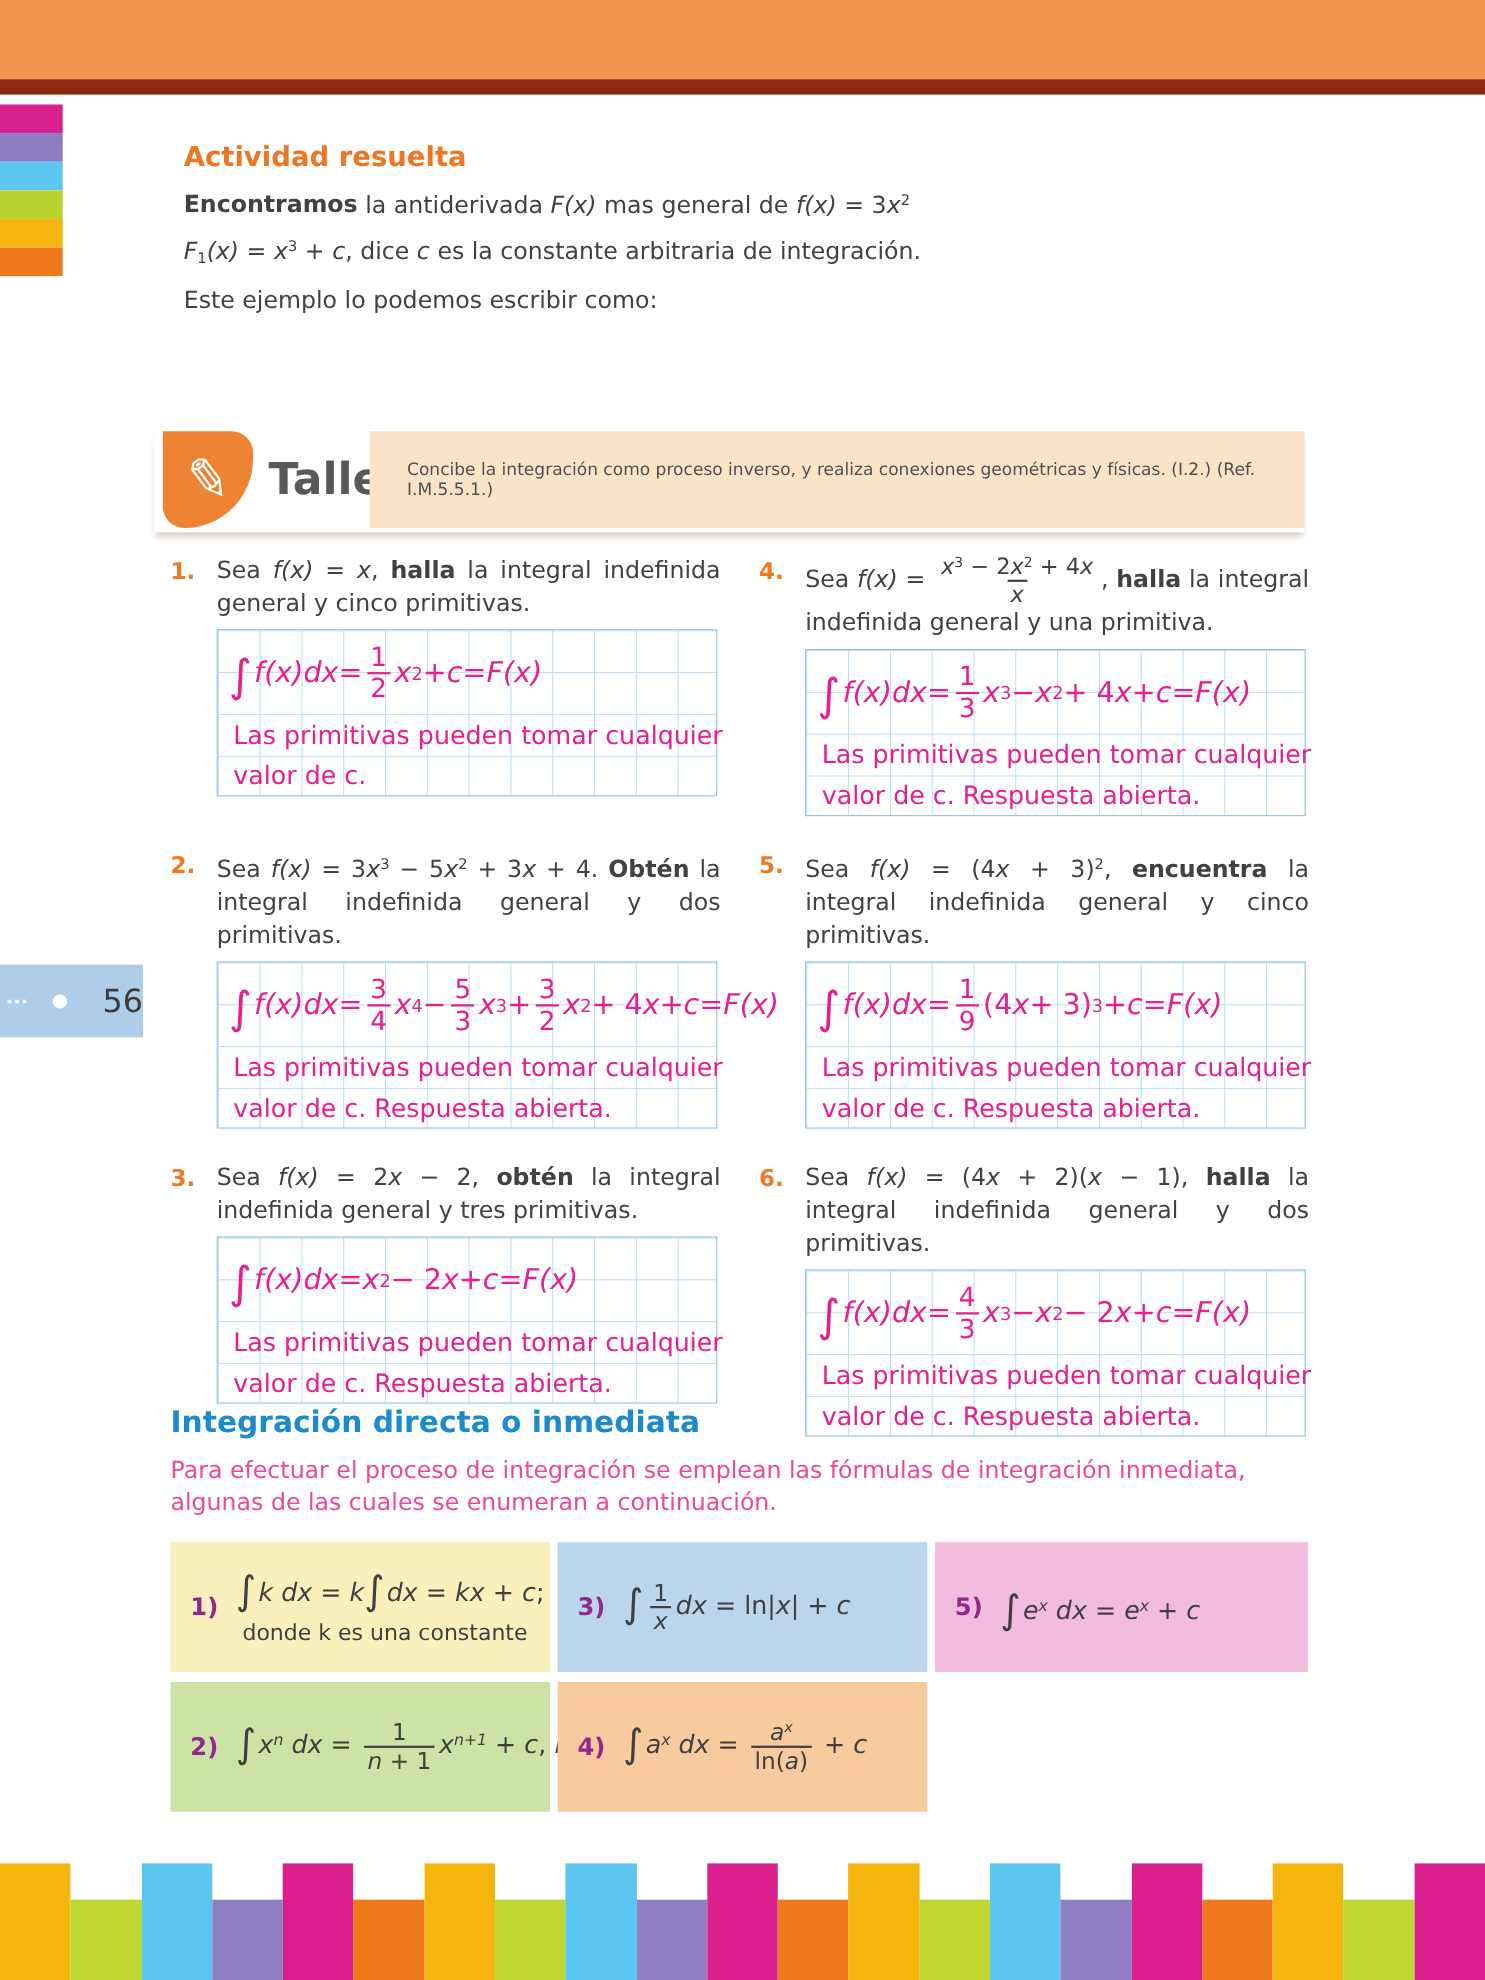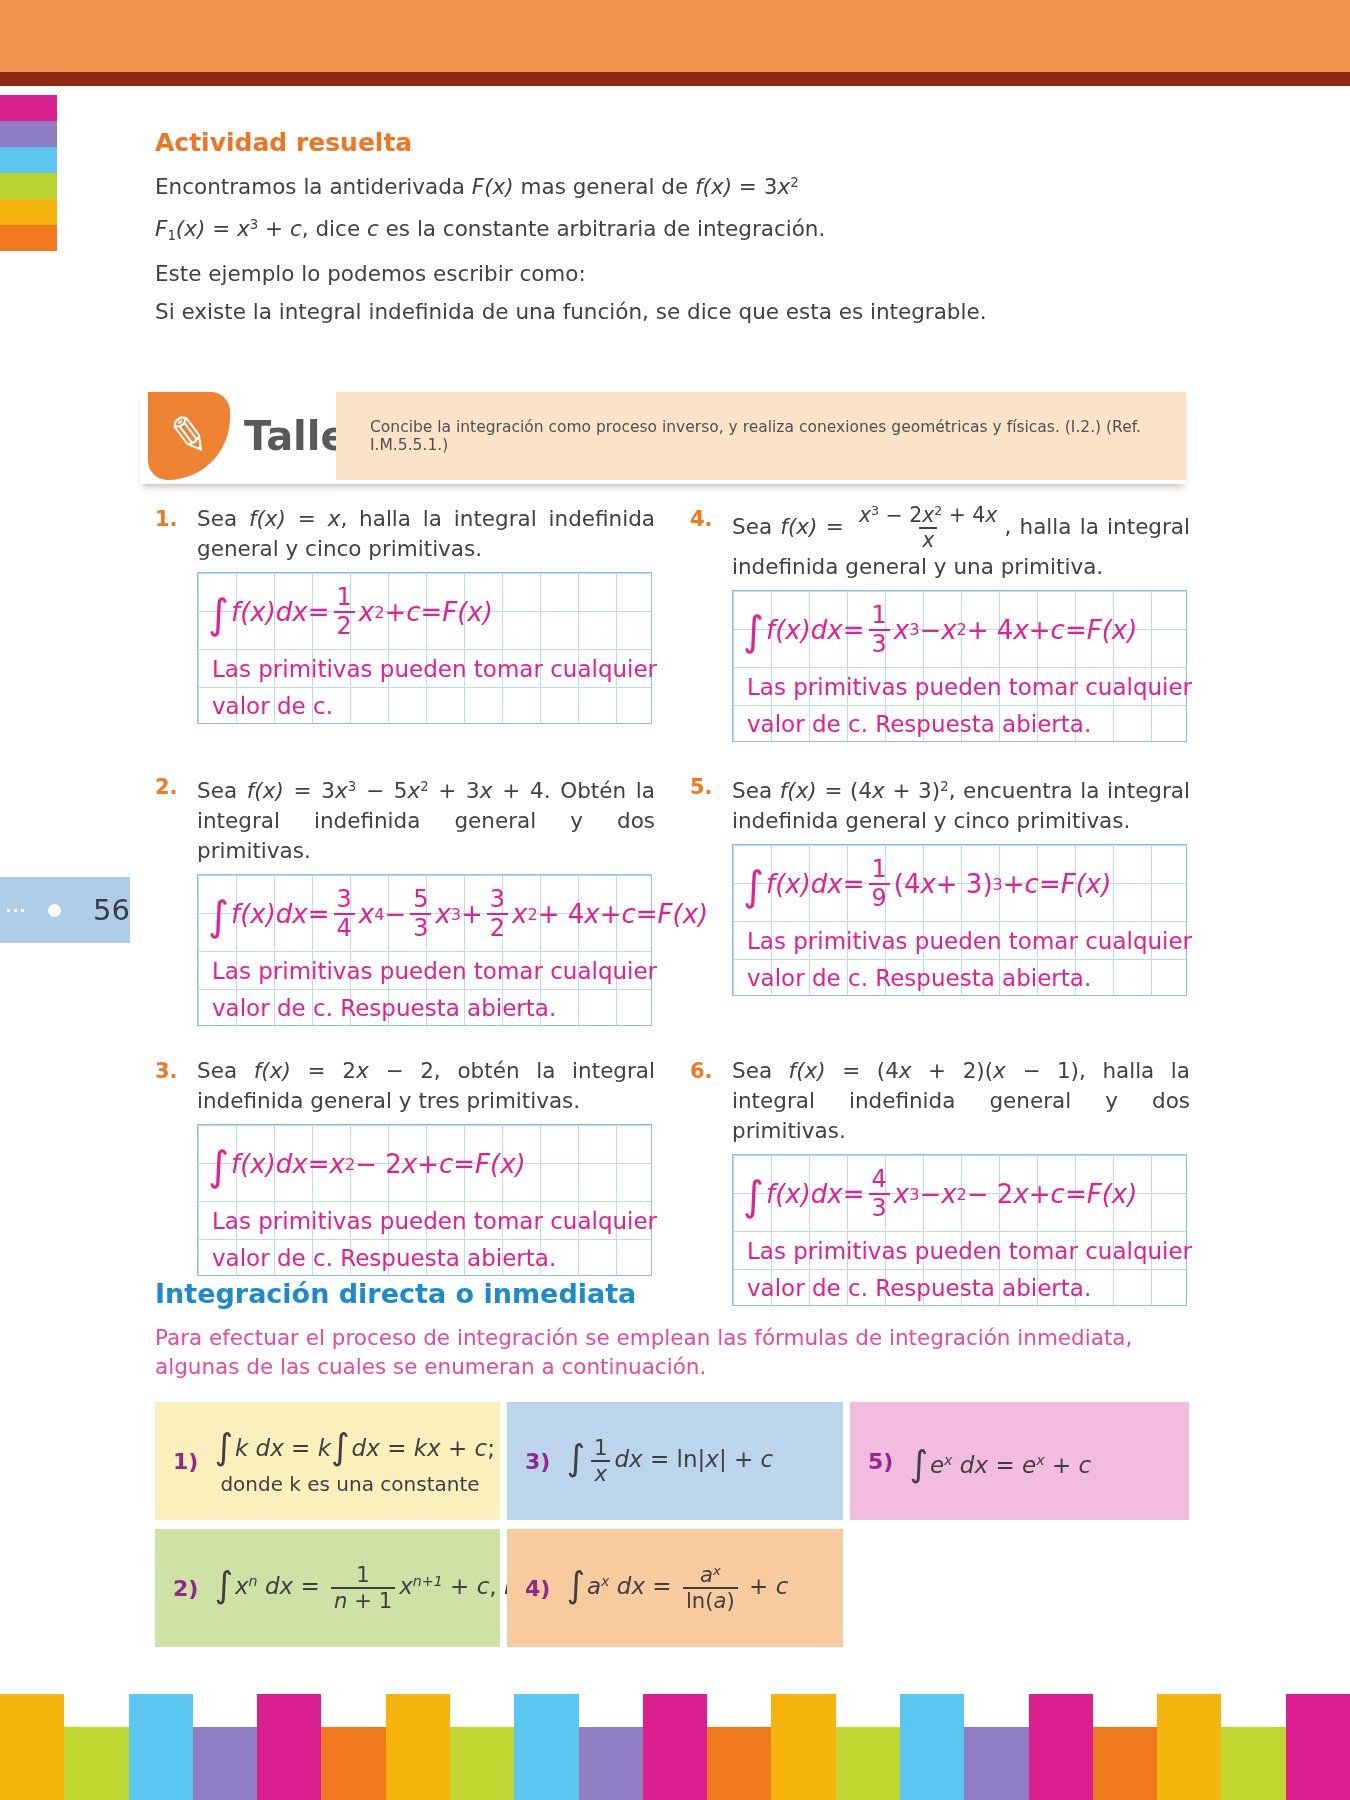--- a/index.html
+++ b/index.html
@@ -6,28 +6,28 @@
   .page{position:relative;width:1350px;height:1800px;background:#fff;overflow:hidden;
         font-family:"DejaVu Sans","Liberation Sans",sans-serif;color:#414042;}
 
   
   .header-bar{position:absolute;left:0;top:0;width:1350px;height:72px;background:#F2954E;}
   .header-stripe{position:absolute;left:0;top:72px;width:1350px;height:14px;background:#8C2910;}
   .tab-strip{position:absolute;left:0;top:95px;width:57px;}
   .tab-strip .tab{width:57px;height:26px;}
 
   
-  .activity{position:absolute;left:155px;top:128px;width:1035px;}
+  .activity{position:absolute;left:167px;top:128px;width:1035px;}
   .activity h2{margin:0 0 12px;font-size:25px;color:#EE7623;font-weight:bold;}
   .aline{margin:0 0 11px;font-size:21.5px;line-height:27px;color:#414042;}
   .aline.tall{margin-bottom:6px;}
 
   
   .i{font-style:italic;}
-  .b{font-weight:normal;margin-top:28px;}
+  .b{font-weight:bold;margin-top:28px;}
   .sup{font-size:0.62em;vertical-align:0.55em;}
   .sub{font-size:0.62em;vertical-align:-0.25em;}
   .int{font-size:1.55em;line-height:1;position:relative;top:0.07em;margin-right:2px;}
   .frac{display:inline-flex;flex-direction:column;align-items:center;vertical-align:middle;
         line-height:1.12;margin:0 4px;font-size:0.92em;}
   .frac .num{padding:0 3px;}
   .frac .den{border-top:2px solid currentColor;padding:0 3px;}
 
   
   .taller{position:absolute;left:140px;top:392px;width:1046px;height:92px;background:#fff;
@@ -102,21 +102,20 @@
       <div class="tab" style="background: rgb(184, 210, 47);"></div>
       <div class="tab" style="background: rgb(246, 180, 14);"></div>
       <div class="tab" style="background: rgb(240, 121, 30);"></div>
     </div>
 
   <section class="activity">
     <h2>Actividad resuelta</h2>
     <p class="aline"><span class="b">Encontramos</span><span> la antiderivada </span><span class="i">F(x)</span><span> mas general de </span><span class="i">f(x)</span><span> = 3</span><span class="i">x</span><span class="sup">2</span></p>
     <p class="aline"><span class="i">F</span><span class="sub">1</span><span class="i">(x)</span><span> = </span><span class="i">x</span><span class="sup">3</span><span> + </span><span class="i">c</span><span>, dice </span><span class="i">c</span><span> es la constante arbitraria de integración.</span></p>
     <p class="aline"><span>Este ejemplo lo podemos escribir como:</span></p>
-    <p class="aline"><span>Si existe la integral indefinida de una función, se dice que esta es integrable.</span></p>
   </section>
 
   <div class="taller">
     <div class="taller-blob">
       <span class="pencil">✎</span>
     </div>
     <div class="taller-label">Taller</div>
     <div class="taller-desc-box">
       <p>Concibe la integración como proceso inverso, y realiza conexiones geométricas y físicas. (I.2.) (Ref. I.M.5.5.1.)</p>
     </div>

